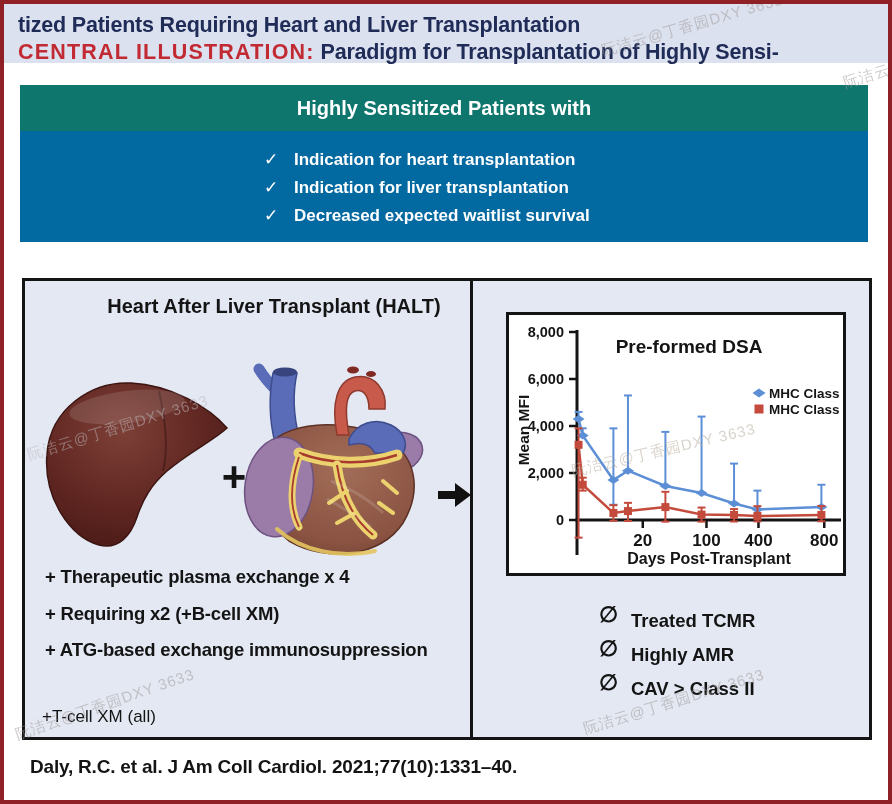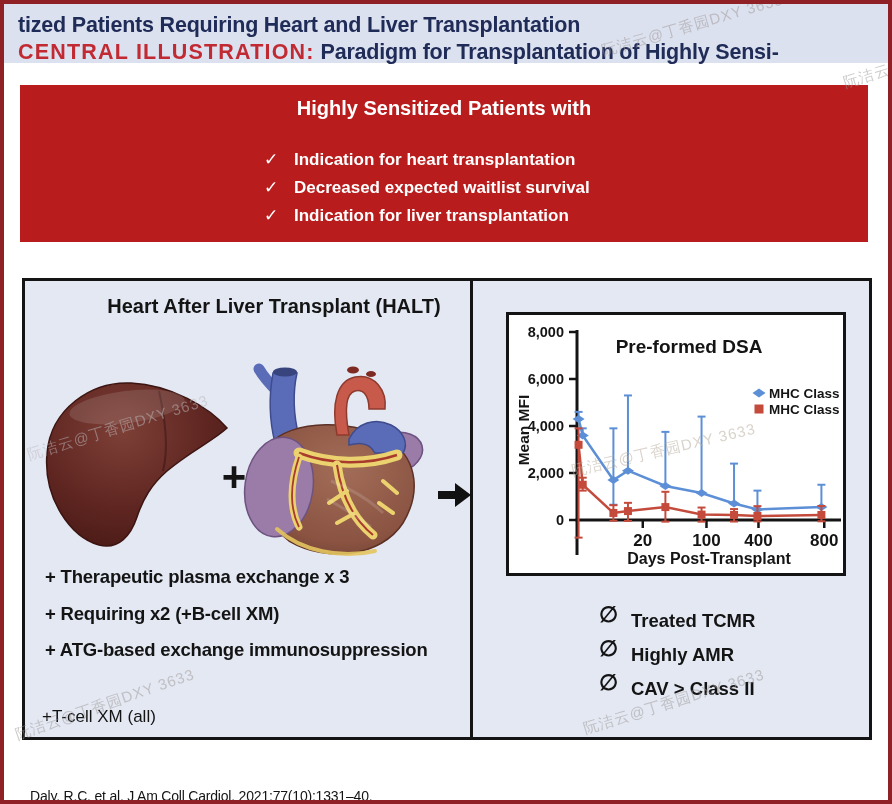--- a/index.html
+++ b/index.html
@@ -2,39 +2,39 @@
 <html><head>
 <meta charset="utf-8">
 <style>
   html,body{margin:0;padding:0;background:#fff;font-family:"Liberation Sans",sans-serif;}
   .figure{position:relative;width:892px;height:804px;box-sizing:border-box;border:4px solid #8f2126;background:#fff;overflow:hidden;}
   .title-strip{position:absolute;left:0;top:0;right:0;height:59px;background:#dce1ef;padding:8px 14px 0 14px;box-sizing:border-box;}
   .t-line{font-size:21.5px;font-weight:bold;line-height:27px;letter-spacing:-0.2px;}
   .t-red{color:#c22a33;letter-spacing:1.2px;}
   .t-navy{color:#202c58;}
   .blue-box{position:absolute;left:16px;top:81px;width:848px;height:157px;}
-  .bb-header{background:#b91c1c;color:#fff;font-size:20px;font-weight:bold;text-align:center;height:46px;line-height:46px;}
-  .bb-body{background:#b91c1c;height:111px;box-sizing:border-box;padding:15px 0 16px 244px;}
+  .bb-header{background:#0f766e;color:#fff;font-size:20px;font-weight:bold;text-align:center;height:46px;line-height:46px;}
+  .bb-body{background:#0369a1;height:111px;box-sizing:border-box;padding:15px 0 16px 244px;}
   .bb-item{color:#fff;font-size:17px;font-weight:bold;line-height:28px;white-space:nowrap;}
   .check{display:inline-block;width:30px;font-weight:400;font-size:17px;}
   .panel{position:absolute;top:274px;height:462px;background:#e3e8f3;border:3px solid #141414;box-sizing:border-box;}
   .left-panel{left:18px;width:504px;}
   .right-panel{left:466px;width:402px;}
   .lp-title{position:absolute;left:0;top:14px;width:100%;text-align:center;font-size:20px;font-weight:bold;color:#141414;}
   .illustration{position:absolute;left:6px;top:80px;}
   .lp-bullets{position:absolute;left:20px;top:285px;}
   .lp-bullet{font-size:18.5px;font-weight:bold;color:#141414;margin-bottom:14.5px;white-space:nowrap;letter-spacing:-0.2px;}
   .lp-footnote{position:absolute;left:17px;top:426px;font-size:17px;color:#141414;}
   .arrow-wrap{position:absolute;left:434px;top:476px;width:34px;height:30px;}
   .chart-box{position:absolute;left:33px;top:31px;width:334px;height:258px;background:#fff;border:3px solid #141414;box-sizing:content-box;}
   .avoid-list{position:absolute;left:126px;top:319px;}
   .avoid-row{display:flex;align-items:center;height:29px;margin-bottom:5px;}
   .no-sym{font-size:22px;font-weight:600;color:#141414;width:32px;}
   .avoid-label{font-size:18.5px;font-weight:bold;color:#141414;white-space:nowrap;margin-top:12px;}
-  .citation{position:absolute;left:26px;top:752px;font-size:14px;font-weight:normal;color:#141414;letter-spacing:-0.2px;margin-top:32px;}
+  .citation{position:absolute;left:26px;top:752px;font-size:19px;font-weight:bold;color:#141414;letter-spacing:-0.2px;}
   .wm{position:absolute;font-size:15px;color:rgba(158,152,150,0.5);letter-spacing:1px;white-space:nowrap;transform-origin:0 50%;pointer-events:none;}
   .wm1{left:598px;top:38px;transform:rotate(-16deg);}
   .wm2{left:24px;top:442px;transform:rotate(-17deg);color:rgba(190,185,190,0.5);}
   .wm3{left:568px;top:458px;transform:rotate(-13deg);color:rgba(185,175,160,0.55);}
   .wm4{left:12px;top:722px;transform:rotate(-19deg);}
   .wm5{left:580px;top:716px;transform:rotate(-17deg);}
   .wm6{left:840px;top:70px;transform:rotate(-17deg);}
 </style>
 </head>
 <body>
@@ -43,22 +43,22 @@
 
   <div class="title-strip">
     <div class="t-line t-navy">tized Patients Requiring Heart and Liver Transplantation</div>
     <div class="t-line"><span class="t-red">CENTRAL ILLUSTRATION:</span> <span class="t-navy">Paradigm for Transplantation of Highly Sensi-</span></div>
   </div>
 
   <div class="blue-box">
     <div class="bb-header">Highly Sensitized Patients with</div>
     <div class="bb-body">
       <div class="bb-item"><span class="check">✓</span><span>Indication for heart transplantation</span></div>
+      <div class="bb-item"><span class="check">✓</span><span>Indication for liver transplantation</span></div>
       <div class="bb-item"><span class="check">✓</span><span>Decreased expected waitlist survival</span></div>
-      <div class="bb-item"><span class="check">✓</span><span>Indication for liver transplantation</span></div>
     </div>
   </div>
 
   <div class="panel left-panel">
     <div class="lp-title">Heart After Liver Transplant (HALT)</div>
 
     <svg class="illustration" width="398" height="208" viewBox="0 0 398 208">
       <defs>
         <radialGradient id="livGrad" cx="42%" cy="30%" r="80%">
           <stop offset="0%" stop-color="#7d4037"></stop>
@@ -97,21 +97,21 @@
         <path d="M306,104 C310,132 320,156 342,174" stroke="#a83a2e" stroke-width="2" fill="none"></path>
         <path d="M316,130 L298,142 M324,152 L306,162 M352,120 L366,132 M348,142 L362,152" stroke="#ecd26e" stroke-width="4" fill="none" stroke-linecap="round"></path>
         <path d="M268,96 C260,120 258,146 268,166" stroke="#ecd26e" stroke-width="7" fill="none" stroke-linecap="round"></path>
         <path d="M268,96 C260,120 258,146 268,166" stroke="#a83a2e" stroke-width="1.8" fill="none"></path>
         <path d="M246,168 C270,190 310,198 344,190" stroke="#e3c45f" stroke-width="4" fill="none" stroke-linecap="round" opacity="0.9"></path>
         <path d="M300,120 C320,128 340,140 352,152 M296,138 C314,148 330,158 340,166" stroke="rgba(255,255,255,0.14)" stroke-width="3" fill="none"></path>
       </g>
     </svg>
 
     <div class="lp-bullets">
-      <div class="lp-bullet">+ Therapeutic plasma exchange x 3</div>
+      <div class="lp-bullet">+ Therapeutic plasma exchange x 4</div>
       <div class="lp-bullet">+ Requiring x2 (+B-cell XM)</div>
       <div class="lp-bullet">+ ATG-based exchange immunosuppression</div>
     </div>
     <div class="lp-footnote">+T-cell XM (all)</div>
   </div>
 
   <div class="arrow-wrap">
     <svg width="34" height="30" viewBox="0 0 34 30">
         <polygon points="0,11 17,11 17,3 33,15 17,27 17,19 0,19" fill="#111"></polygon>
       </svg>

